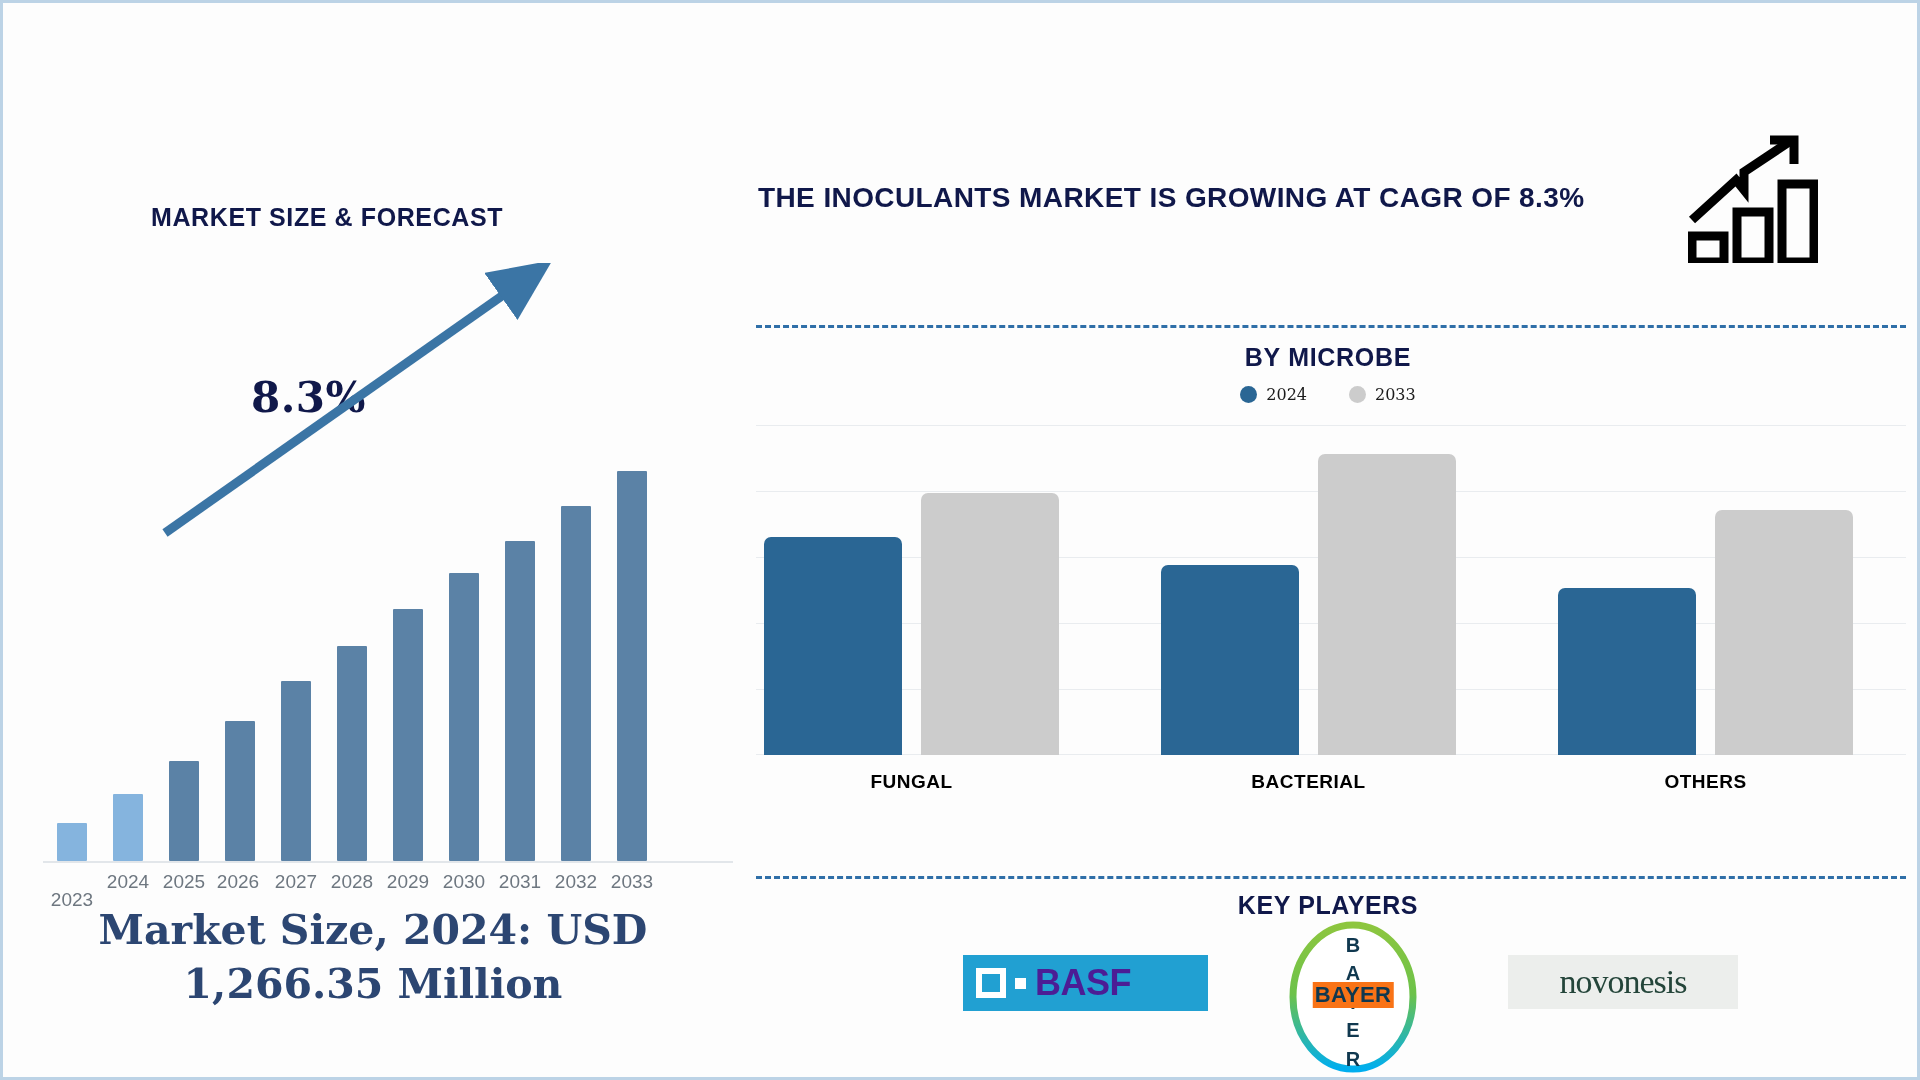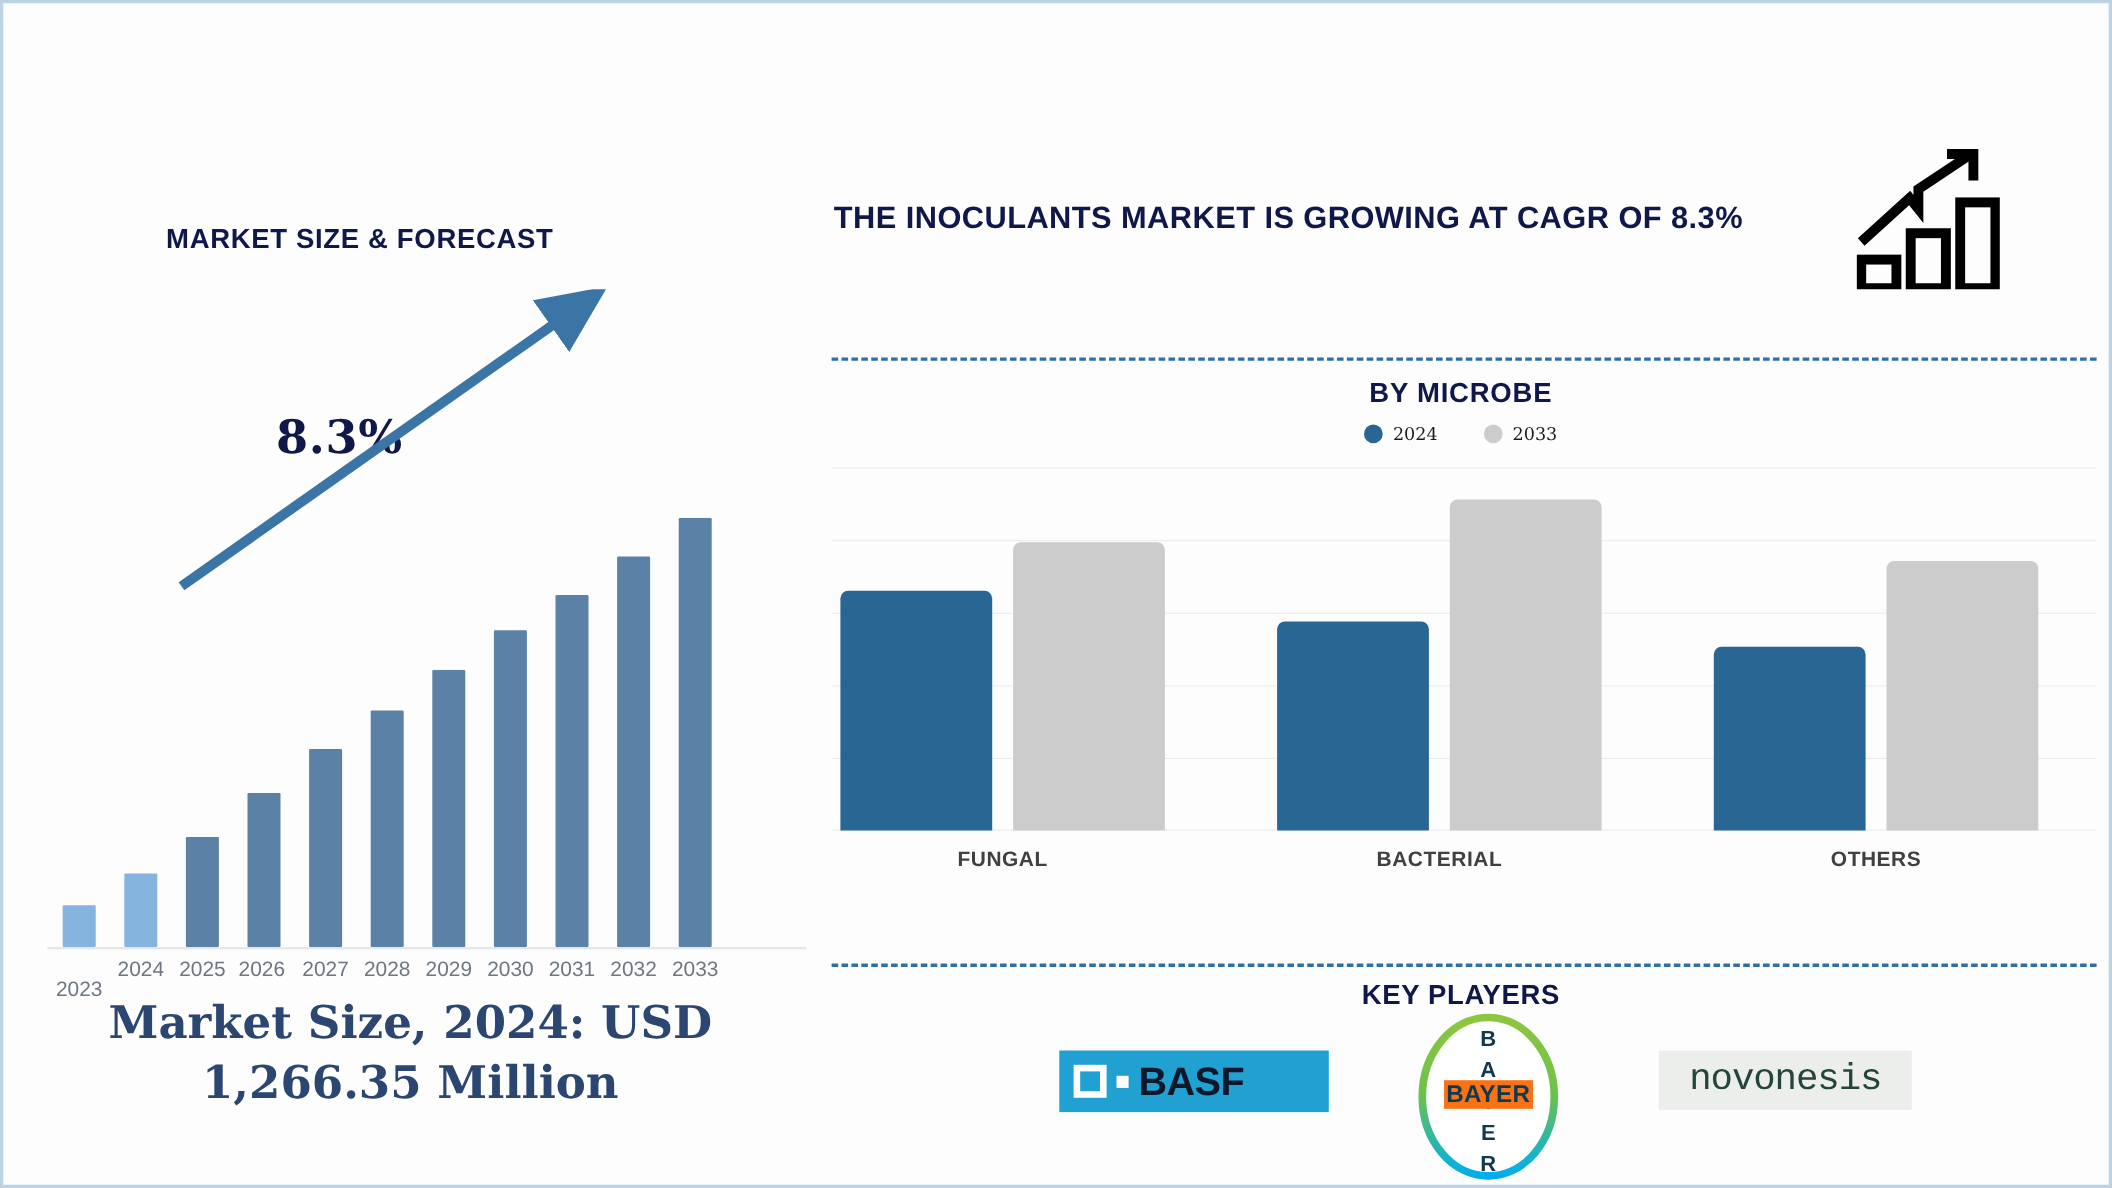--- a/index.html
+++ b/index.html
@@ -97,42 +97,42 @@
   .groupchart{
     position:absolute;left:8px;top:322px;width:1150px;height:330px;
   }
   .gridline{position:absolute;left:0;width:1150px;height:1px;background:#e9ecef;}
   .gbar{position:absolute;bottom:0;border-radius:7px 7px 0 0;}
   .glabels{
     position:absolute;left:8px;top:668px;width:1150px;height:30px;
   }
   .glabel{
     position:absolute;text-align:center;font-size:19px;font-weight:bold;
-    color:#404040;letter-spacing:.5px;
+    color:#000000;letter-spacing:.5px;
   }
 
   .keyplayers{
     position:absolute;left:0;top:788px;width:1160px;text-align:center;
     font-size:25px;font-weight:bold;color:#10184a;letter-spacing:.6px;
   }
   .logos{
     position:absolute;left:0;top:830px;width:1160px;height:150px;
   }
 
   
   .basf{
     position:absolute;left:215px;top:22px;width:245px;height:56px;
     background:#21a0d2;display:flex;align-items:center;
   }
   .basf-sq{
     width:30px;height:30px;border:6px solid #ffffff;margin-left:13px;box-sizing:border-box;
   }
   .basf-dot{width:11px;height:11px;background:#ffffff;margin-left:9px;}
   .basf-word{
-    color:#0f172a;font-size:36px;font-weight:bold;margin-left:9px;letter-spacing:-.5px;
+    color:#4c1d95;font-size:36px;font-weight:bold;margin-left:9px;letter-spacing:-.5px;
     font-family:"Liberation Sans", sans-serif;
   }
 
   
   .bayer{
     position:absolute;left:530px;top:-14px;width:150px;height:155px;
   }
   .bayer-vert{
     position:absolute;left:50%;top:12px;transform:translateX(-50%);
     display:flex;flex-direction:column;align-items:center;
@@ -144,21 +144,21 @@
     background:#f97316;padding:0 2px;
   }
 
   
   .novo{
     position:absolute;left:760px;top:22px;width:230px;height:54px;
     background:#eceeec;display:flex;align-items:center;justify-content:center;
   }
   .novo-word{
     font-size:34px;color:#24453a;letter-spacing:-1px;
-    font-family:Liberation Mono, monospace;
+    font-family:Liberation Serif, serif;
   }
 </style>
 </head>
 <body>
 
 <div id="page">
 
 
   <div class="left-panel">
 

